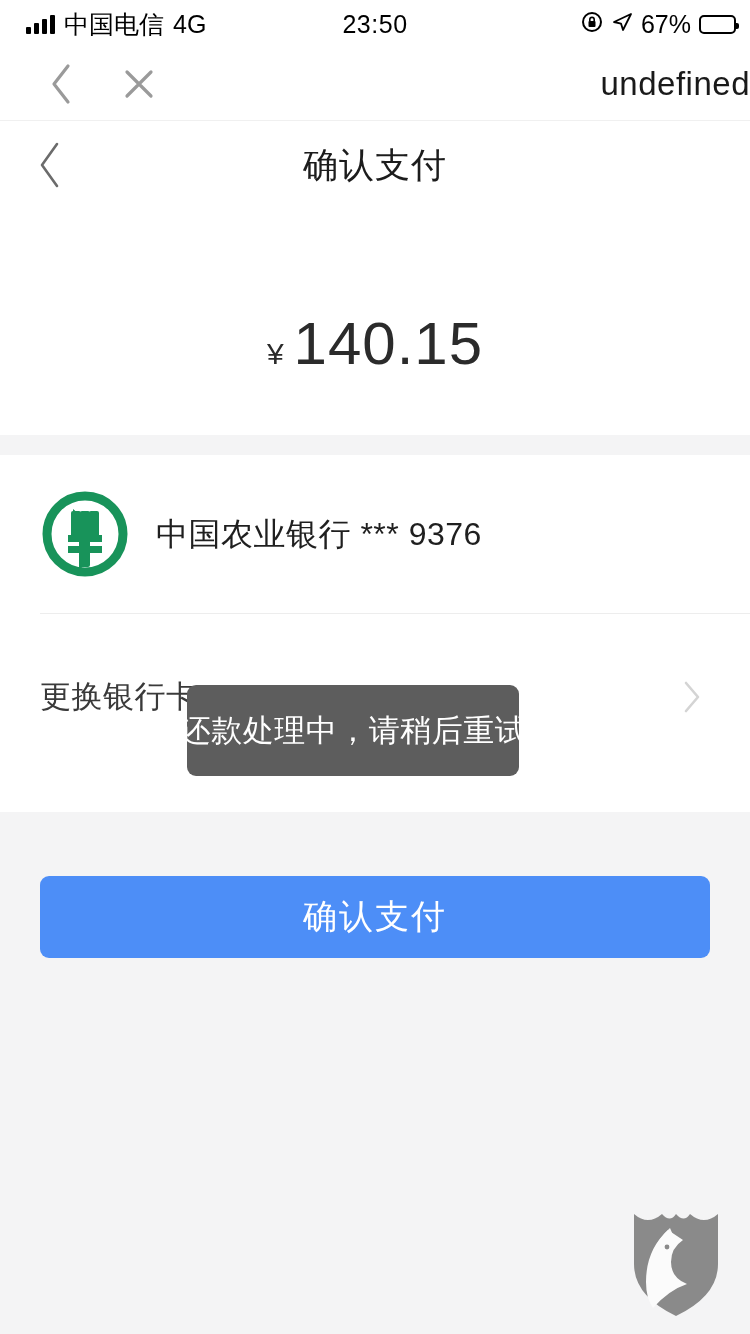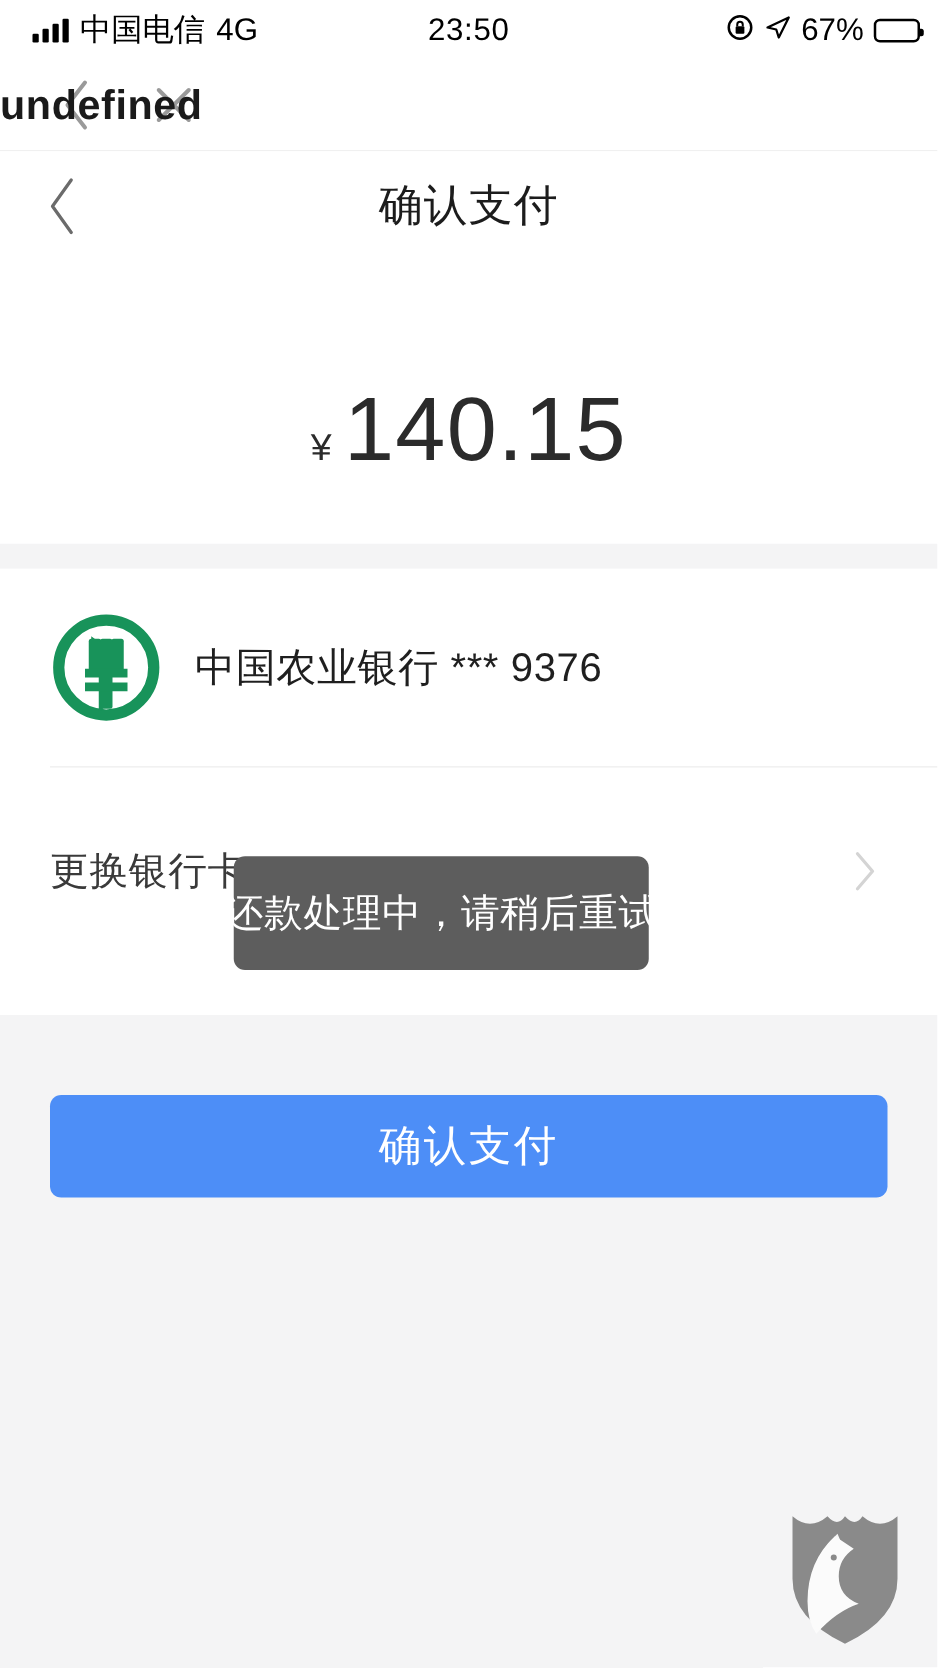--- a/index.html
+++ b/index.html
@@ -127,25 +127,25 @@
     align-items: center;
     justify-content: center;
     cursor: pointer;
   }
   .wv-back { left: 38px; }
   .wv-close { left: 116px; }
   .wv-title {
     position: absolute;
     left: 0;
     width: 750px;
-    text-align: left;
+    text-align: right;
     line-height: 72px;
     font-size: 33px;
     color: #1a1a1a;
-    font-weight: 700;
+    font-weight: 400;
     letter-spacing: 0.5px;
   }
 
   
   .page-header {
     position: relative;
     height: 88px;
     width: 750px;
     background: #ffffff;
   }
@@ -187,21 +187,21 @@
     justify-content: center;
     transform: translateY(22px);
   }
   .amount-symbol {
     font-size: 30px;
     color: #2b2b2b;
     margin-right: 10px;
     font-weight: 300;
   }
   .amount-value {
-    font-size: 72px;
+    font-size: 60px;
     color: #2b2b2b;
     font-weight: 300;
     letter-spacing: 1px;
     line-height: 1;
   }
 
   
   .section-gap {
     height: 20px;
     width: 750px;

